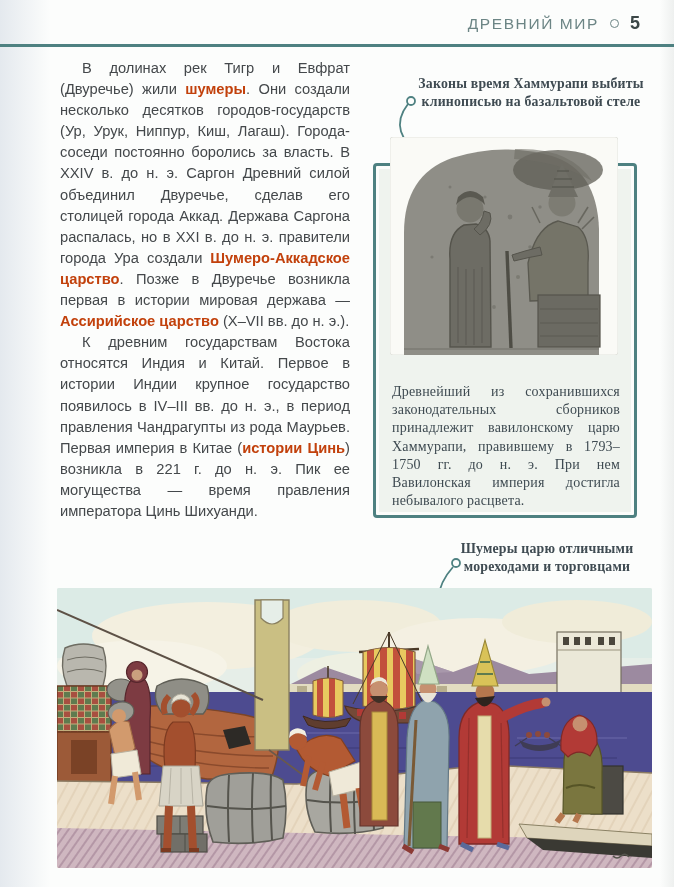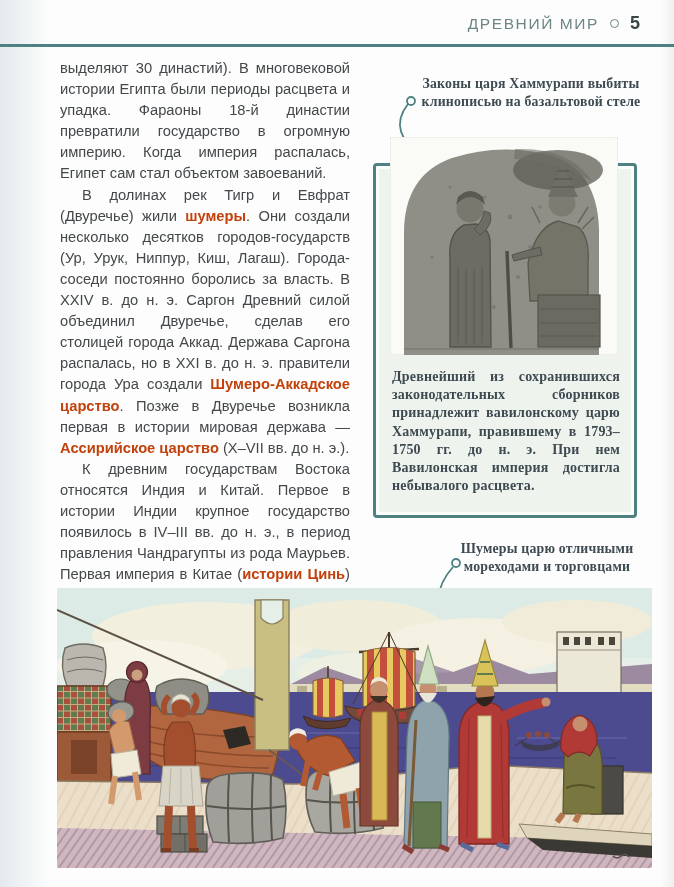--- a/index.html
+++ b/index.html
@@ -32,48 +32,47 @@
     color:#3f4b52;font-size:13.8px;line-height:17.6px;text-align:center;letter-spacing:.2px;}
   .callout-top{left:402px;top:75px;width:258px;}
   .callout-bottom{left:432px;top:540px;width:230px;}
   .callout-line{position:absolute;}
 
   
   .figure-box{position:absolute;left:373px;top:163px;width:258px;height:349px;
     border:3px solid #4e8181;border-radius:4px;background:#eff3ee;
     box-shadow:inset 0 0 0 3px #fcfdfb;}
   .stele-photo{position:absolute;left:390px;top:137px;width:228px;height:218px;}
-  .figure-caption{position:absolute;left:392px;top:368px;width:228px;
-    font-family:"Liberation Serif",serif;font-weight:bold;font-size:14px;line-height:18.2px;
+  .figure-caption{position:absolute;left:392px;top:383px;width:228px;
+    font-family:"Liberation Serif",serif;font-weight:normal;font-size:14px;line-height:18.2px;
     color:#3e4a51;text-align:justify;letter-spacing:.2px;}
 
   
   .port-illustration{position:absolute;left:57px;top:588px;width:595px;height:280px;border-radius:2px;overflow:hidden;}
   svg{display:block;}
 </style>
 </head>
 <body>
 
 <div class="edge-left"></div>
 <div class="edge-right"></div>
 
 <div class="header">
   <span class="header-title">ДРЕВНИЙ МИР</span>
   <span class="header-dot"></span>
   <span class="page-number">5</span>
 </div>
 <div class="header-rule"></div>
 
 <div class="body-text">
-    <p class="para"><span>выделяют 30 династий). В многовековой истории Египта были периоды расцвета и упадка. Фараоны 18-й династии превратили государство в огромную империю. Когда империя распалась, Египет сам стал объектом завоеваний.</span></p>
     <p class="para indent"><span>В долинах рек Тигр и Евфрат (Двуречье) жили </span><b>шумеры</b><span>. Они создали несколько десятков городов-государств (Ур, Урук, Ниппур, Киш, Лагаш). Города-соседи постоянно боролись за власть. В XXIV в. до н. э. Саргон Древний силой объединил Двуречье, сделав его столицей города Аккад. Держава Саргона распалась, но в XXI в. до н. э. правители города Ура создали </span><b>Шумеро-Аккадское царство</b><span>. Позже в Двуречье возникла первая в истории мировая держава — </span><b>Ассирийское царство</b><span> (X–VII вв. до н. э.).</span></p>
     <p class="para indent"><span>К древним государствам Востока относятся Индия и Китай. Первое в истории Индии крупное государство появилось в IV–III вв. до н. э., в период правления Чандрагупты из рода Маурьев. Первая империя в Китае (</span><b>истории Цинь</b><span>) возникла в 221 г. до н. э. Пик ее могущества — время правления императора Цинь Шихуанди.</span></p>
   </div>
 
-<div class="callout-caption callout-top">Законы царя Хаммурапи выбиты клинописью на базальтовой стеле</div>
+<div class="callout-caption callout-top">Законы время Хаммурапи выбиты клинописью на базальтовой стеле</div>
 <svg class="callout-line" style="left:378px;top:88px;" width="60" height="76" viewBox="0 0 60 76">
   <circle cx="33" cy="13" r="4" fill="none" stroke="#4e8181" stroke-width="1.8"></circle>
   <path d="M30,16 Q8,44 46,70" fill="none" stroke="#4e8181" stroke-width="1.8"></path>
 </svg>
 
 <div class="figure-box"></div>
 <div class="stele-photo" role="img" aria-label="Базальтовая стела: царь Хаммурапи стоит перед сидящим богом, между ними жезл">
   <svg width="228" height="218" viewBox="0 0 228 218">
     <rect x="0" y="0" width="228" height="218" rx="3" fill="#fafaf6" stroke="#e3e4de"></rect>
     <g>

